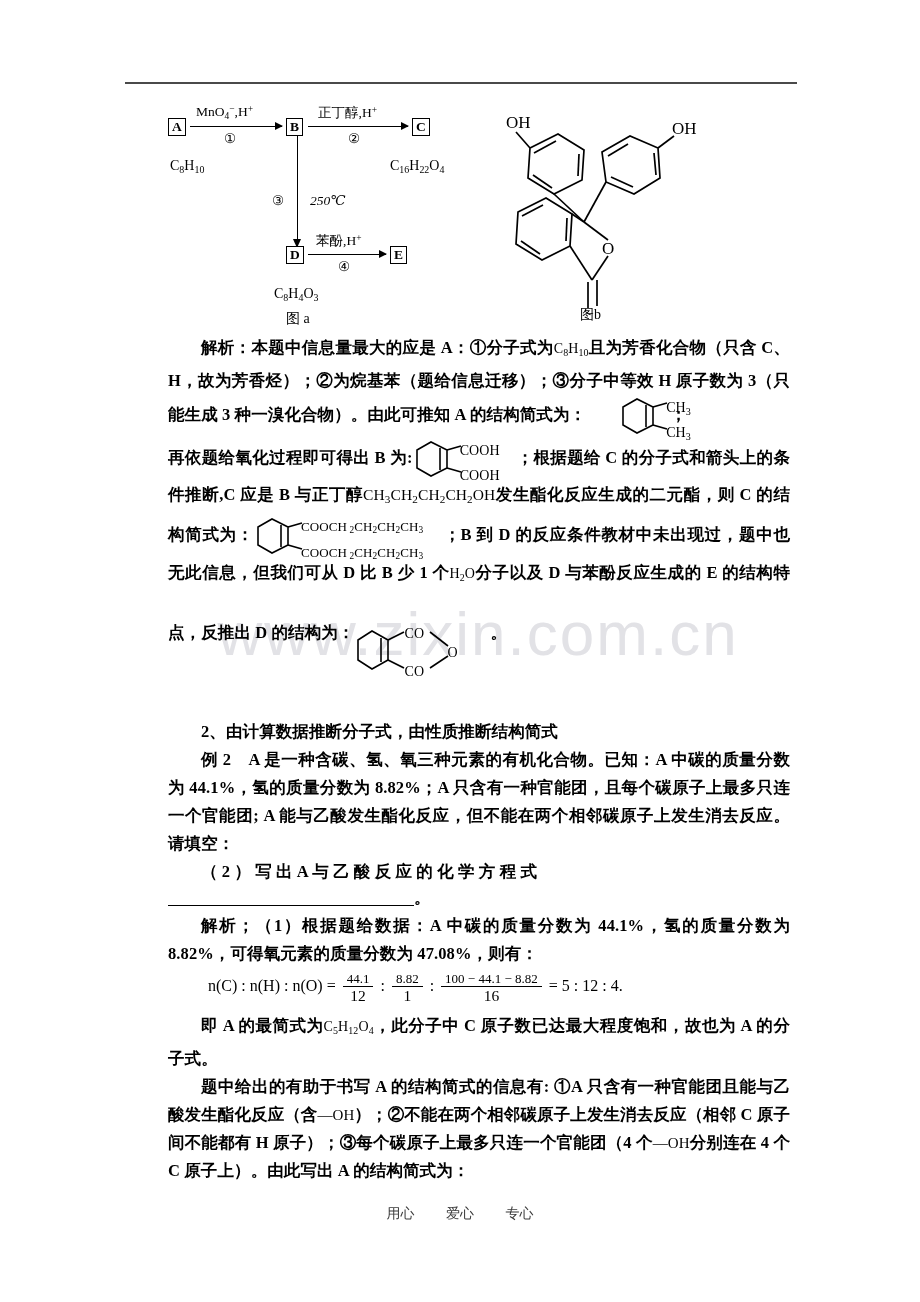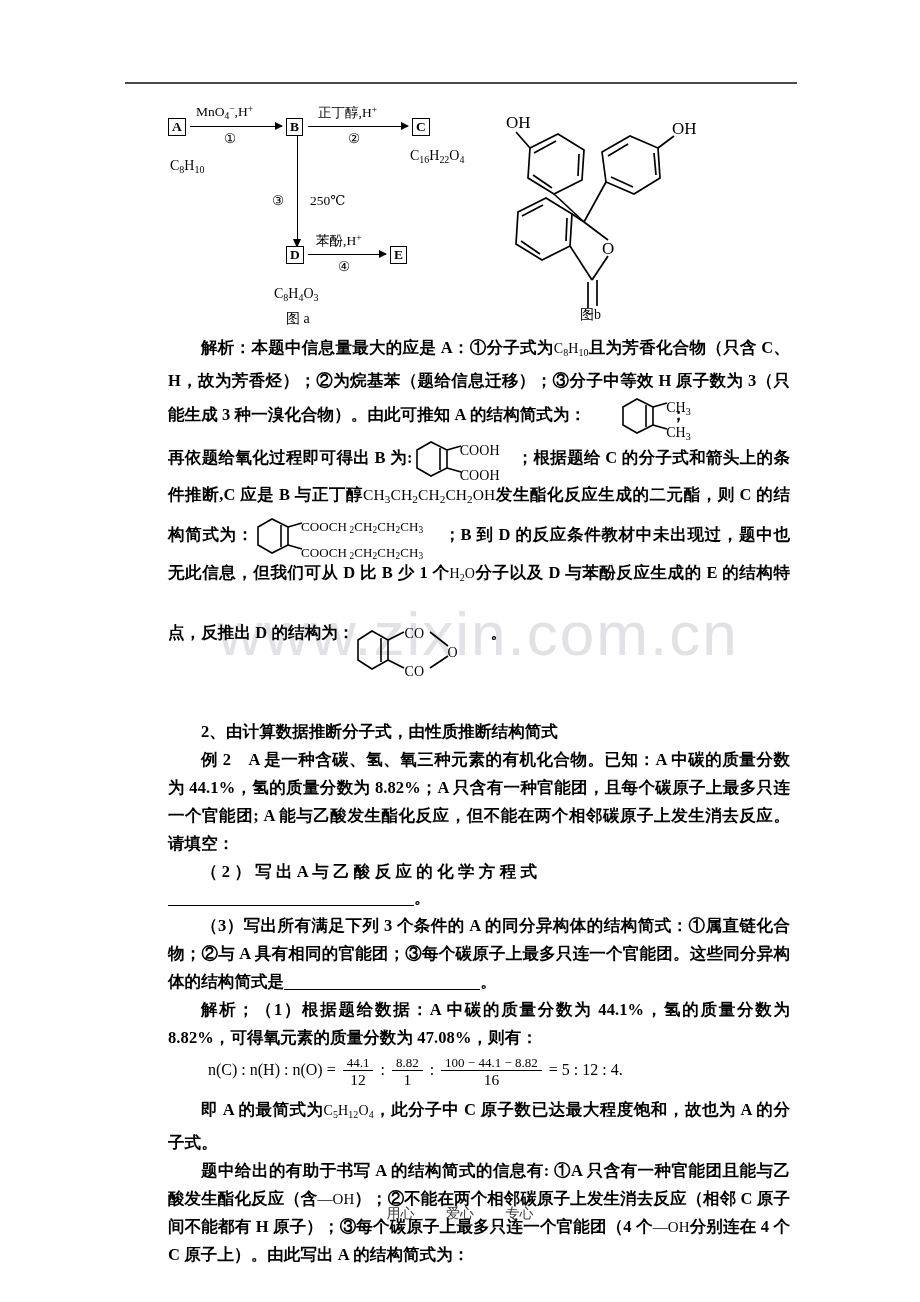--- a/index.html
+++ b/index.html
@@ -227,25 +227,25 @@
 
         <div class="boxed" style="left:118px; top:22px;">B</div>
 
         <div class="arrow-h" style="left:140px; top:30px; width:100px;"></div>
         <div class="lbl" style="left:150px; top:8px;">正丁醇,H<sup class="chg">+</sup></div>
         <div class="lbl" style="left:180px; top:34px;">②</div>
 
         <div class="boxed" style="left:244px; top:22px;">C</div>
 
         <div class="formula" style="position:absolute; left:2px; top:62px;">C<sub>8</sub>H<sub>10</sub></div>
-        <div class="formula" style="position:absolute; left:222px; top:52px;margin-left:20px;">C<sub>16</sub>H<sub>22</sub>O<sub>4</sub></div>
+        <div class="formula" style="position:absolute; left:222px; top:62px;">C<sub>16</sub>H<sub>22</sub>O<sub>4</sub></div>
 
         <div class="arrow-v" style="left:129px; top:40px; height:110px;"></div>
         <div class="lbl" style="left:104px; top:96px;">③</div>
-        <div class="lbl" style="left:142px; top:96px;">250℃</div>
+        <div class="lbl" style="left:142px; top:96px;font-style:italic;">250℃</div>
 
         <div class="boxed" style="left:118px; top:150px;">D</div>
 
         <div class="arrow-h" style="left:140px; top:158px; width:78px;"></div>
         <div class="lbl" style="left:148px; top:136px;">苯酚,H<sup class="chg">+</sup></div>
         <div class="lbl" style="left:170px; top:162px;">④</div>
 
         <div class="boxed" style="left:222px; top:150px;">E</div>
 
         <div class="formula" style="position:absolute; left:106px; top:190px;">C<sub>8</sub>H<sub>4</sub>O<sub>3</sub></div>
@@ -331,21 +331,20 @@
     <div style="height:40px;"></div>
 
     <p class="body indent">2、由计算数据推断分子式，由性质推断结构简式</p>
 
     <p class="body indent">例 2　A 是一种含碳、氢、氧三种元素的有机化合物。已知：A 中碳的质量分数为 44.1%，氢的质量分数为 8.82%；A 只含有一种官能团，且每个碳原子上最多只连一个官能团; A 能与乙酸发生酯化反应，但不能在两个相邻碳原子上发生消去反应。请填空：</p>
 
 
     <p class="body sp-out" style="text-indent:2em;">（ 2 ） 写 出 A 与 乙 酸 反 应 的 化 学 方 程 式</p>
     <p class="body" style="margin-top:-2px;"><span class="blank" style="width:246px;"></span><span>。</span></p>
 
-    <p class="body indent"><span>（3）写出所有满足下列 3 个条件的 A 的同分异构体的结构简式：①属直链化合物；②与 A 具有相同的官能团；③每个碳原子上最多只连一个官能团。这些同分异构体的结构简式是</span><span class="blank" style="width:196px;"></span><span>。</span></p>
 
     <p class="body indent">解析；（1）根据题给数据：A 中碳的质量分数为 44.1%，氢的质量分数为 8.82%，可得氧元素的质量分数为 47.08%，则有：</p>
 
     <div class="mathline">
       <span>n(C) : n(H) : n(O) =</span>
       <span class="frac"><span class="num">44.1</span><span class="den">12</span></span>
       <span>:</span>
       <span class="frac"><span class="num">8.82</span><span class="den">1</span></span>
       <span>:</span>
       <span class="frac"><span class="num">100 − 44.1 − 8.82</span><span class="den">16</span></span>

